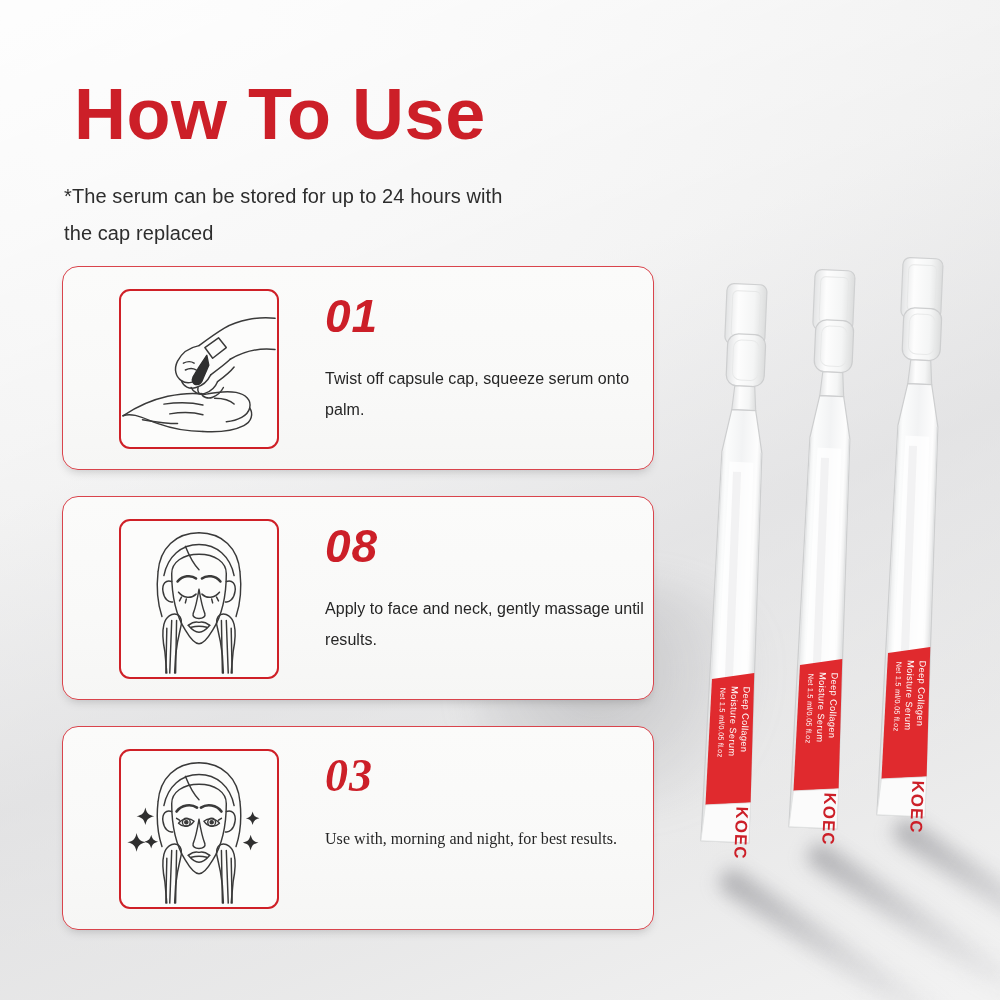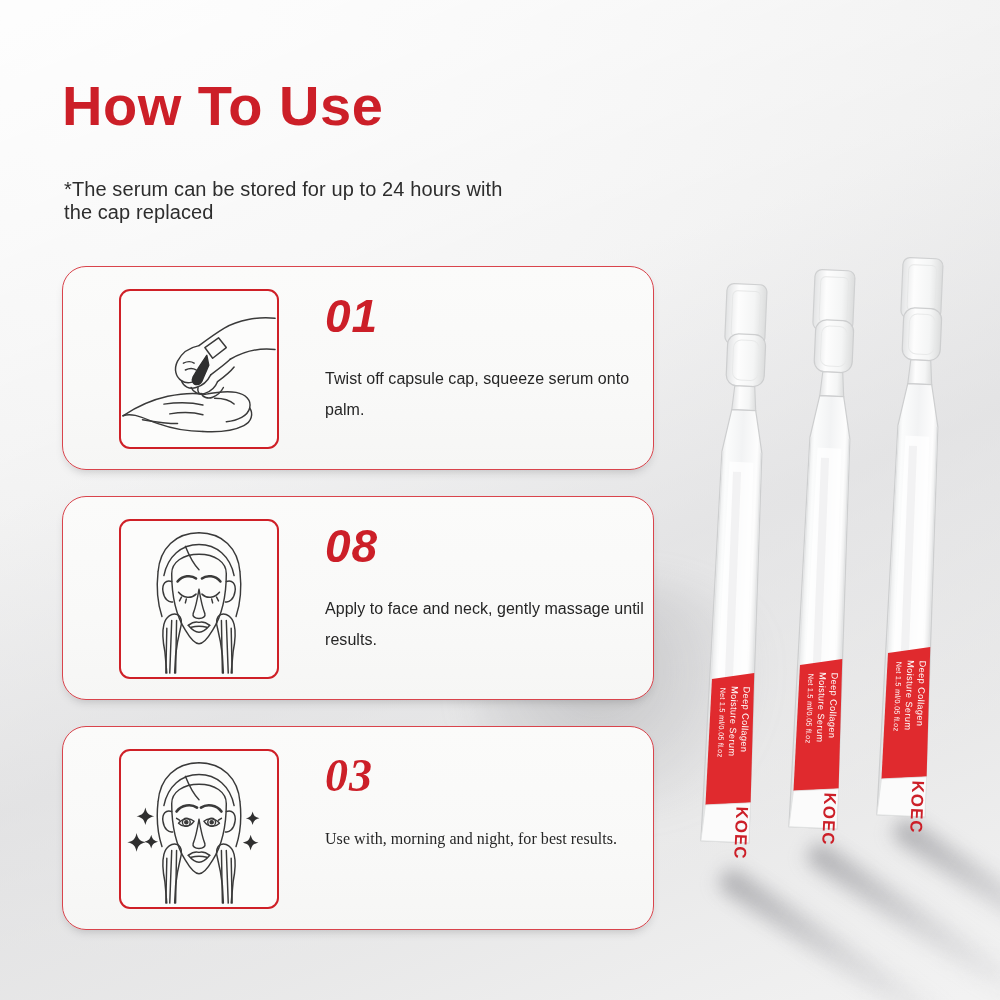--- a/index.html
+++ b/index.html
@@ -40,49 +40,49 @@
     height: 230px;
     border-radius: 50%;
     background: radial-gradient(circle at 40% 40%, rgba(120,120,124,0.30), rgba(150,150,155,0.10) 55%, rgba(255,255,255,0) 72%);
     filter: blur(16px);
     pointer-events: none;
   }
 
   
   .title {
     position: absolute;
-    left: 62px;
+    left: 74px;
     top: 78px;
-    font-size: 56px;
+    font-size: 72px;
     font-weight: 700;
     letter-spacing: 0.5px;
     color: #cc1f28;
     line-height: 1;
     white-space: nowrap;
   }
   .subtitle {
     position: absolute;
     left: 64px;
     top: 178px;
     width: 470px;
     font-size: 20px;
-    line-height: 23px;
+    line-height: 37px;
     color: #2d2d2d;
     letter-spacing: 0.1px;
   }
 
   
   .card {
     position: absolute;
     left: 62px;
     width: 592px;
     height: 204px;
     background: linear-gradient(180deg, #fbfbfa 0%, #f9f9f8 60%, #f6f6f5 100%);
     border: 1px solid #d9444c;
-    border-radius: 24px;
+    border-radius: 16px;
     box-shadow: 0 5px 9px -3px rgba(90,90,95,0.28);
     box-sizing: border-box;
   }
   #card-1 { top: 266px; }
   #card-2 { top: 496px; }
   #card-3 { top: 726px; font-family: Liberation Serif, serif; }
 
   .icon-box {
     position: absolute;
     left: 56px;

